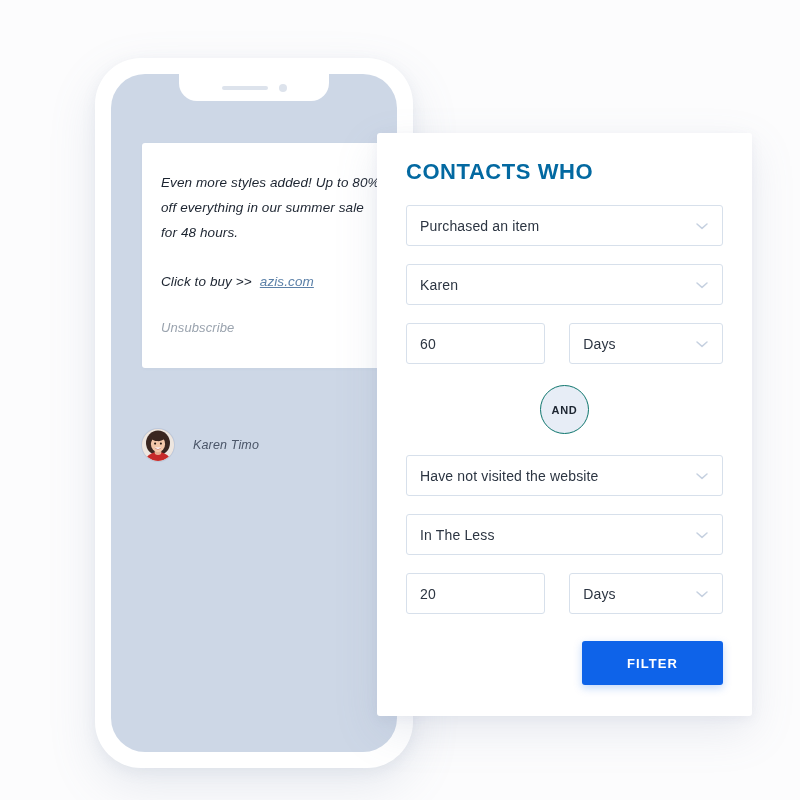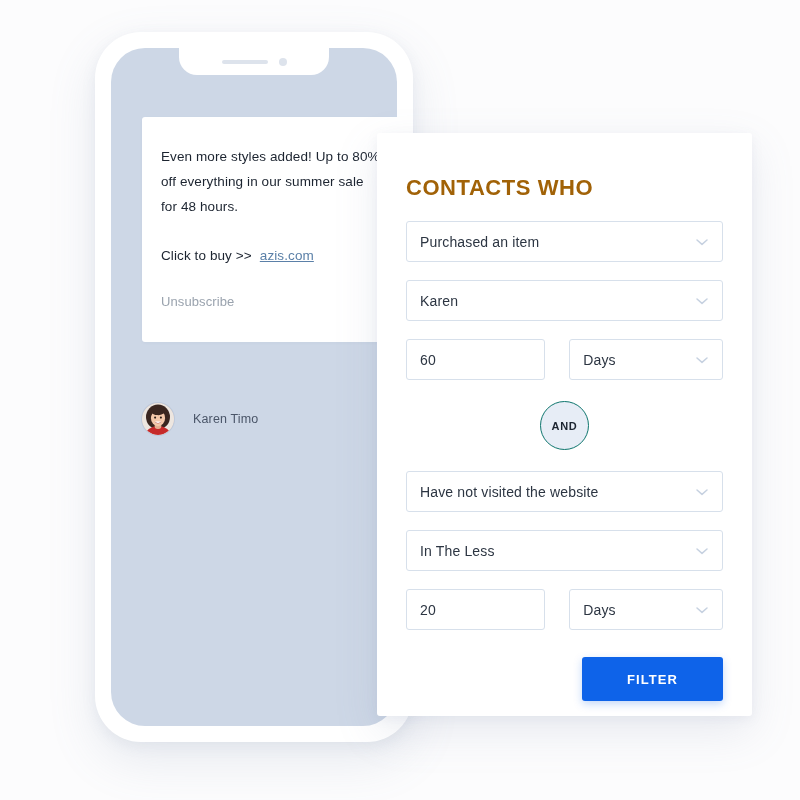--- a/index.html
+++ b/index.html
@@ -22,27 +22,28 @@
     position: absolute;
     inset: 0;
     width: 800px;
     height: 800px;
   }
 
   
   .phone {
     position: absolute;
     left: 95px;
-    top: 32px;
+    top: 58px;
     width: 318px;
     height: 710px;
     background: #FFFFFF;
     border-radius: 46px;
     box-shadow: 0 18px 48px rgba(120,135,165,0.16),
                 0 4px 14px rgba(120,135,165,0.10);
+    font-style: italic;
   }
 
   .phone-screen {
     position: absolute;
     left: 16px;
     top: 16px;
     width: 286px;
     height: 678px;
     background: #CDD7E6;
     border-radius: 34px;
@@ -158,24 +159,24 @@
     height: 583px;
     background: #FFFFFF;
     border-radius: 3px;
     box-shadow: 0 16px 44px rgba(120,135,165,0.15),
                 0 3px 12px rgba(120,135,165,0.09);
     padding: 0 29px;
     z-index: 6;
   }
 
   .panel-title {
-    margin-top: 42px;
+    margin-top: 26px;
     font-size: 22px;
     font-weight: 700;
-    color: #a16207;
+    color: #0369a1;
     letter-spacing: 0.55px;
   }
 
   .field-row { display: flex; gap: 24px; }
 
   .field {
     position: relative;
     height: 41px;
     border: 1px solid #D7E0EB;
     border-radius: 3px;

